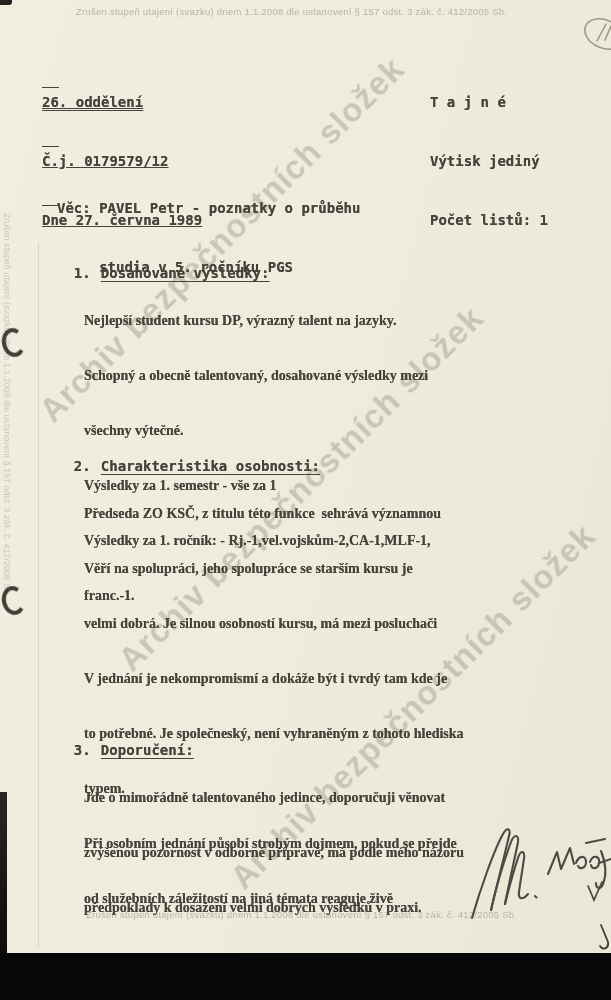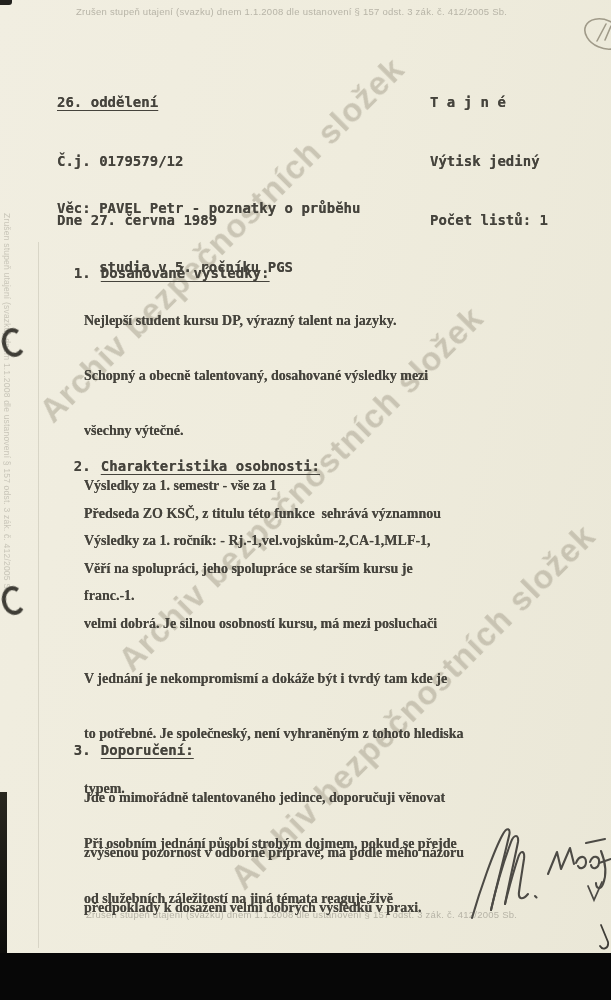--- a/index.html
+++ b/index.html
@@ -44,21 +44,21 @@
 <div class="abs wm" style="left:413px;top:707px;">Archiv bezpečnostních složek</div>
 
 <svg class="abs" style="left:580px;top:12px;" width="31" height="44">
   <g stroke="#938d7b" fill="none" stroke-width="1.6" stroke-linecap="round" opacity="0.85">
     <ellipse cx="24" cy="22" rx="20" ry="14" transform="rotate(24 24 22)"></ellipse>
     <path d="M17,29 L26,12"></path>
     <path d="M25,28 L31,14"></path>
   </g>
 </svg>
 
-<div class="abs ink lh27" style="left:57px;top:57px;">
+<div class="abs ink lh27" style="left:42px;top:57px;text-decoration:underline;">
   <div class="u">26. oddělení</div>
   <div>Č.j. 0179579/12</div>
   <div>Dne 27. června 1989</div>
 </div>
 <div class="abs ink lh27" style="left:430px;top:57px;">
   <div>T a j n é</div>
   <div>Výtisk jediný</div>
   <div>Počet listů: 1</div>
 </div>
 

